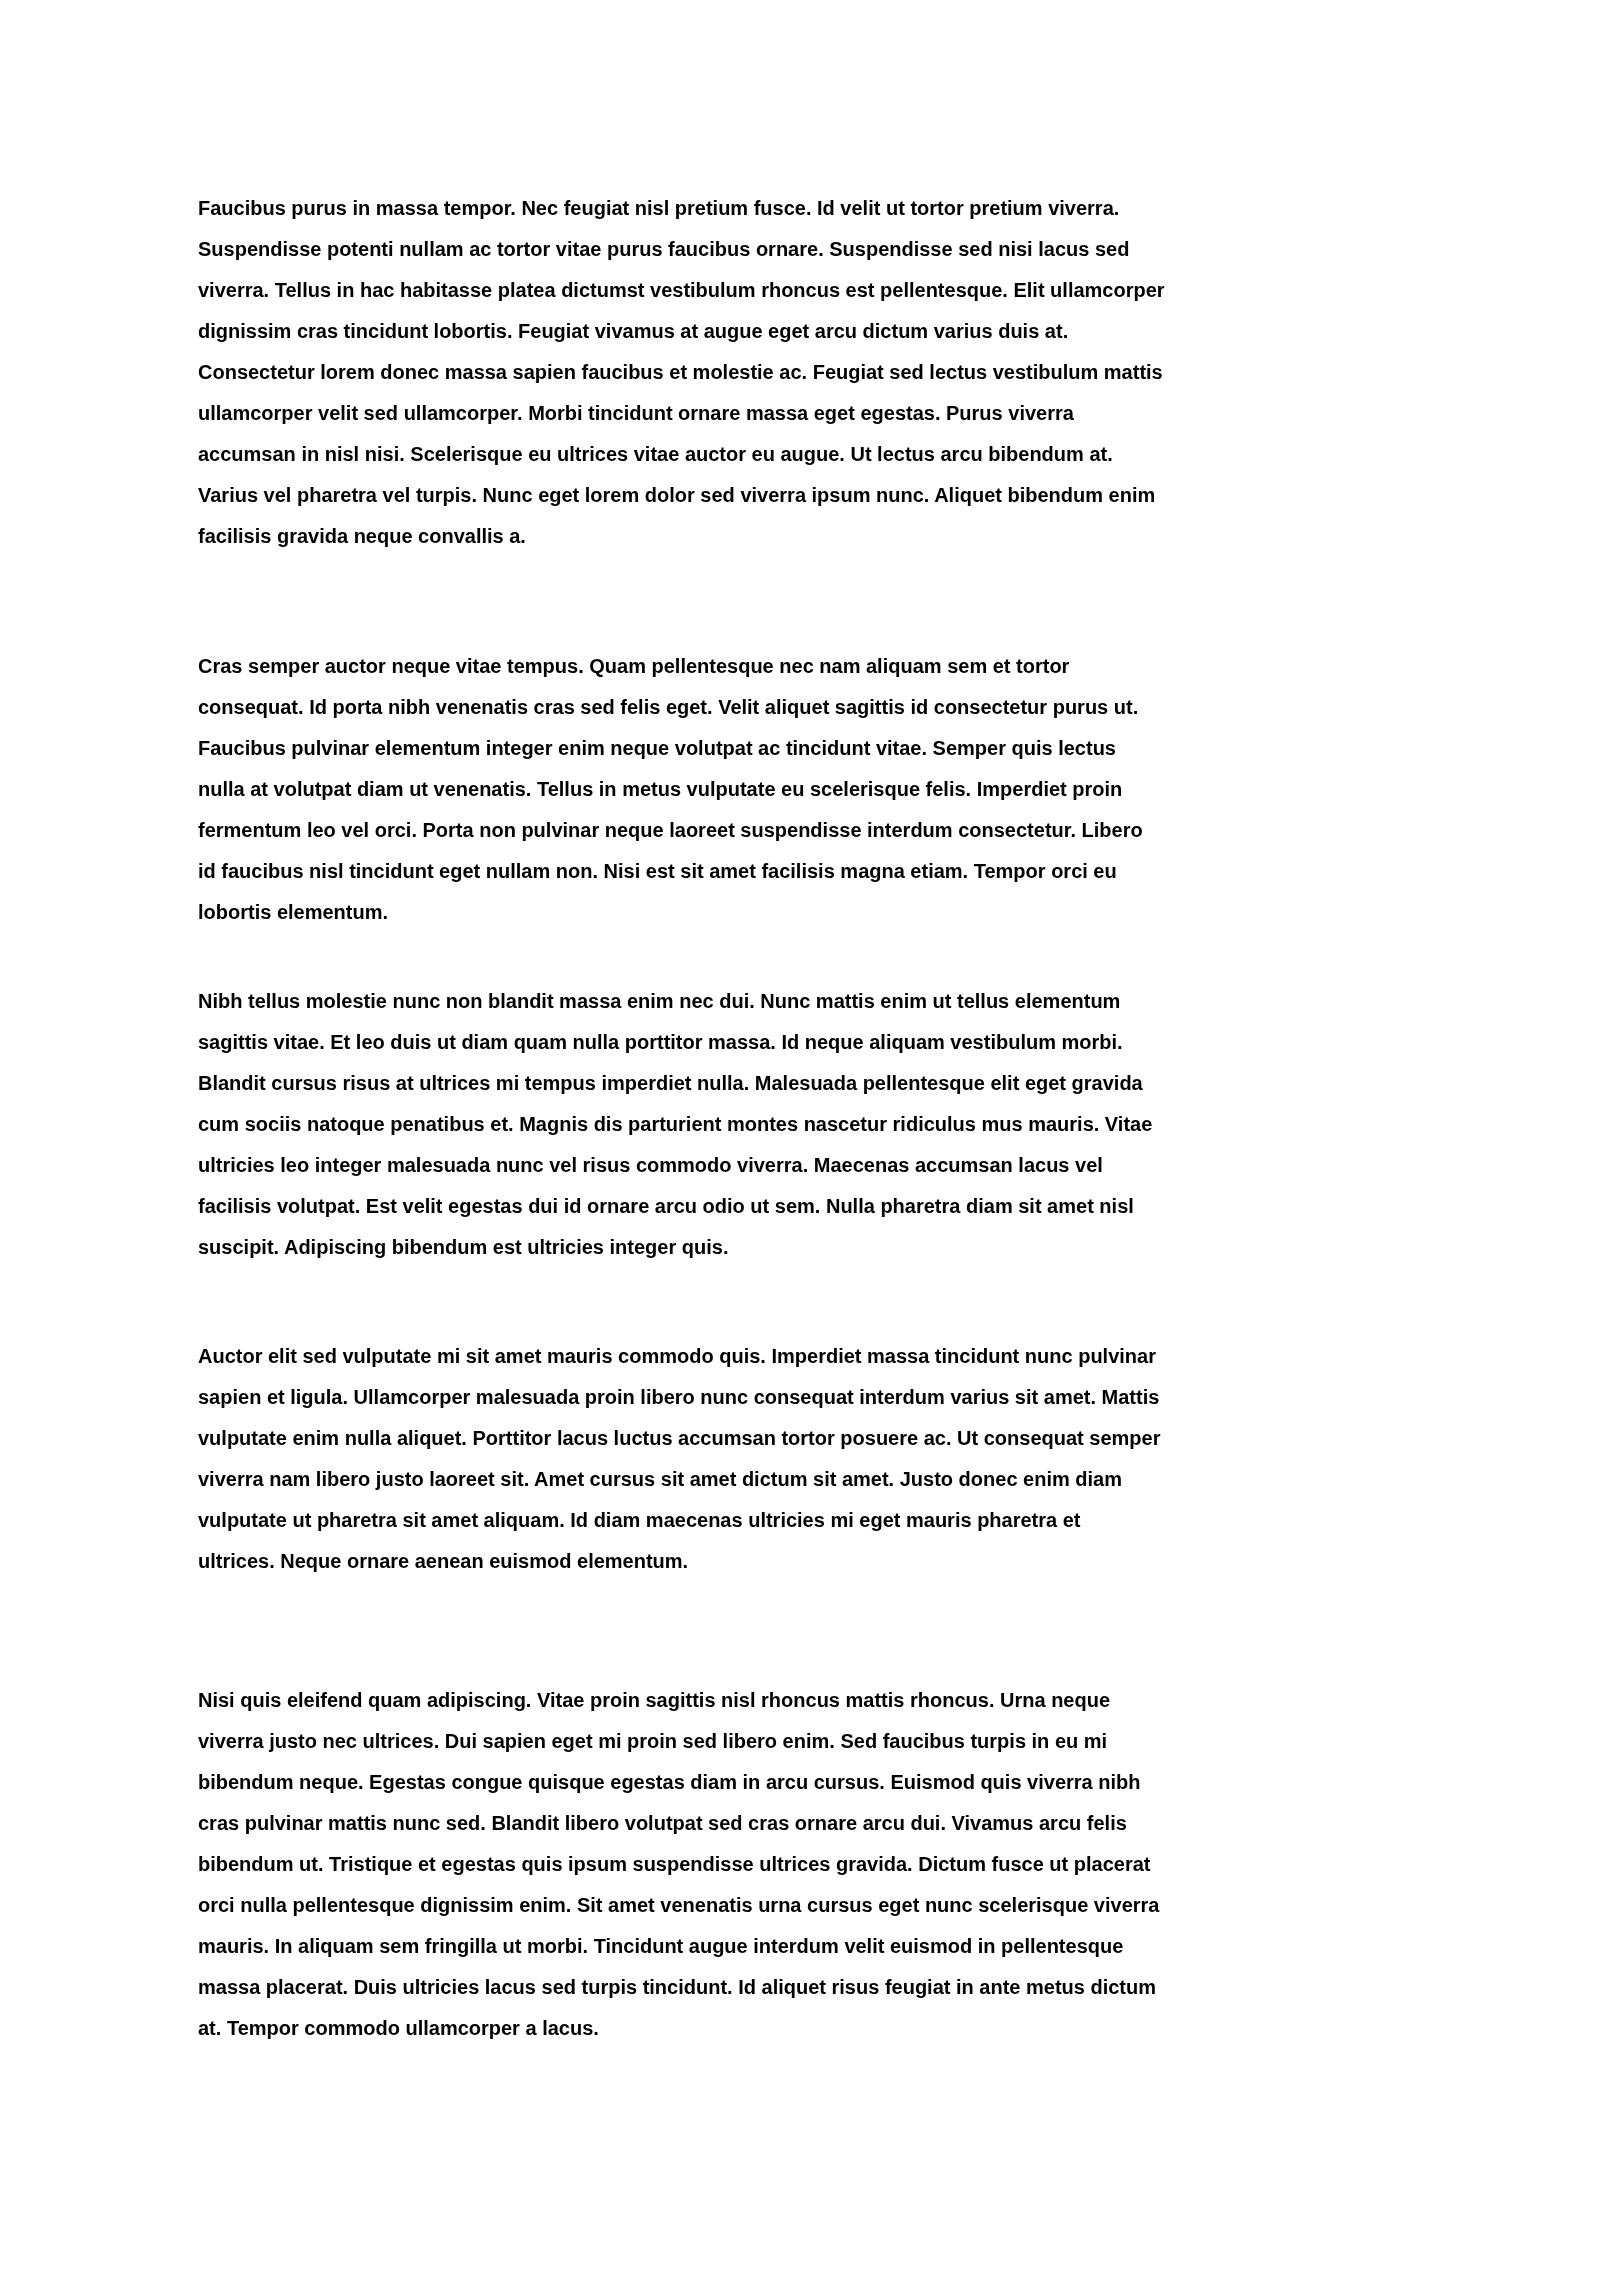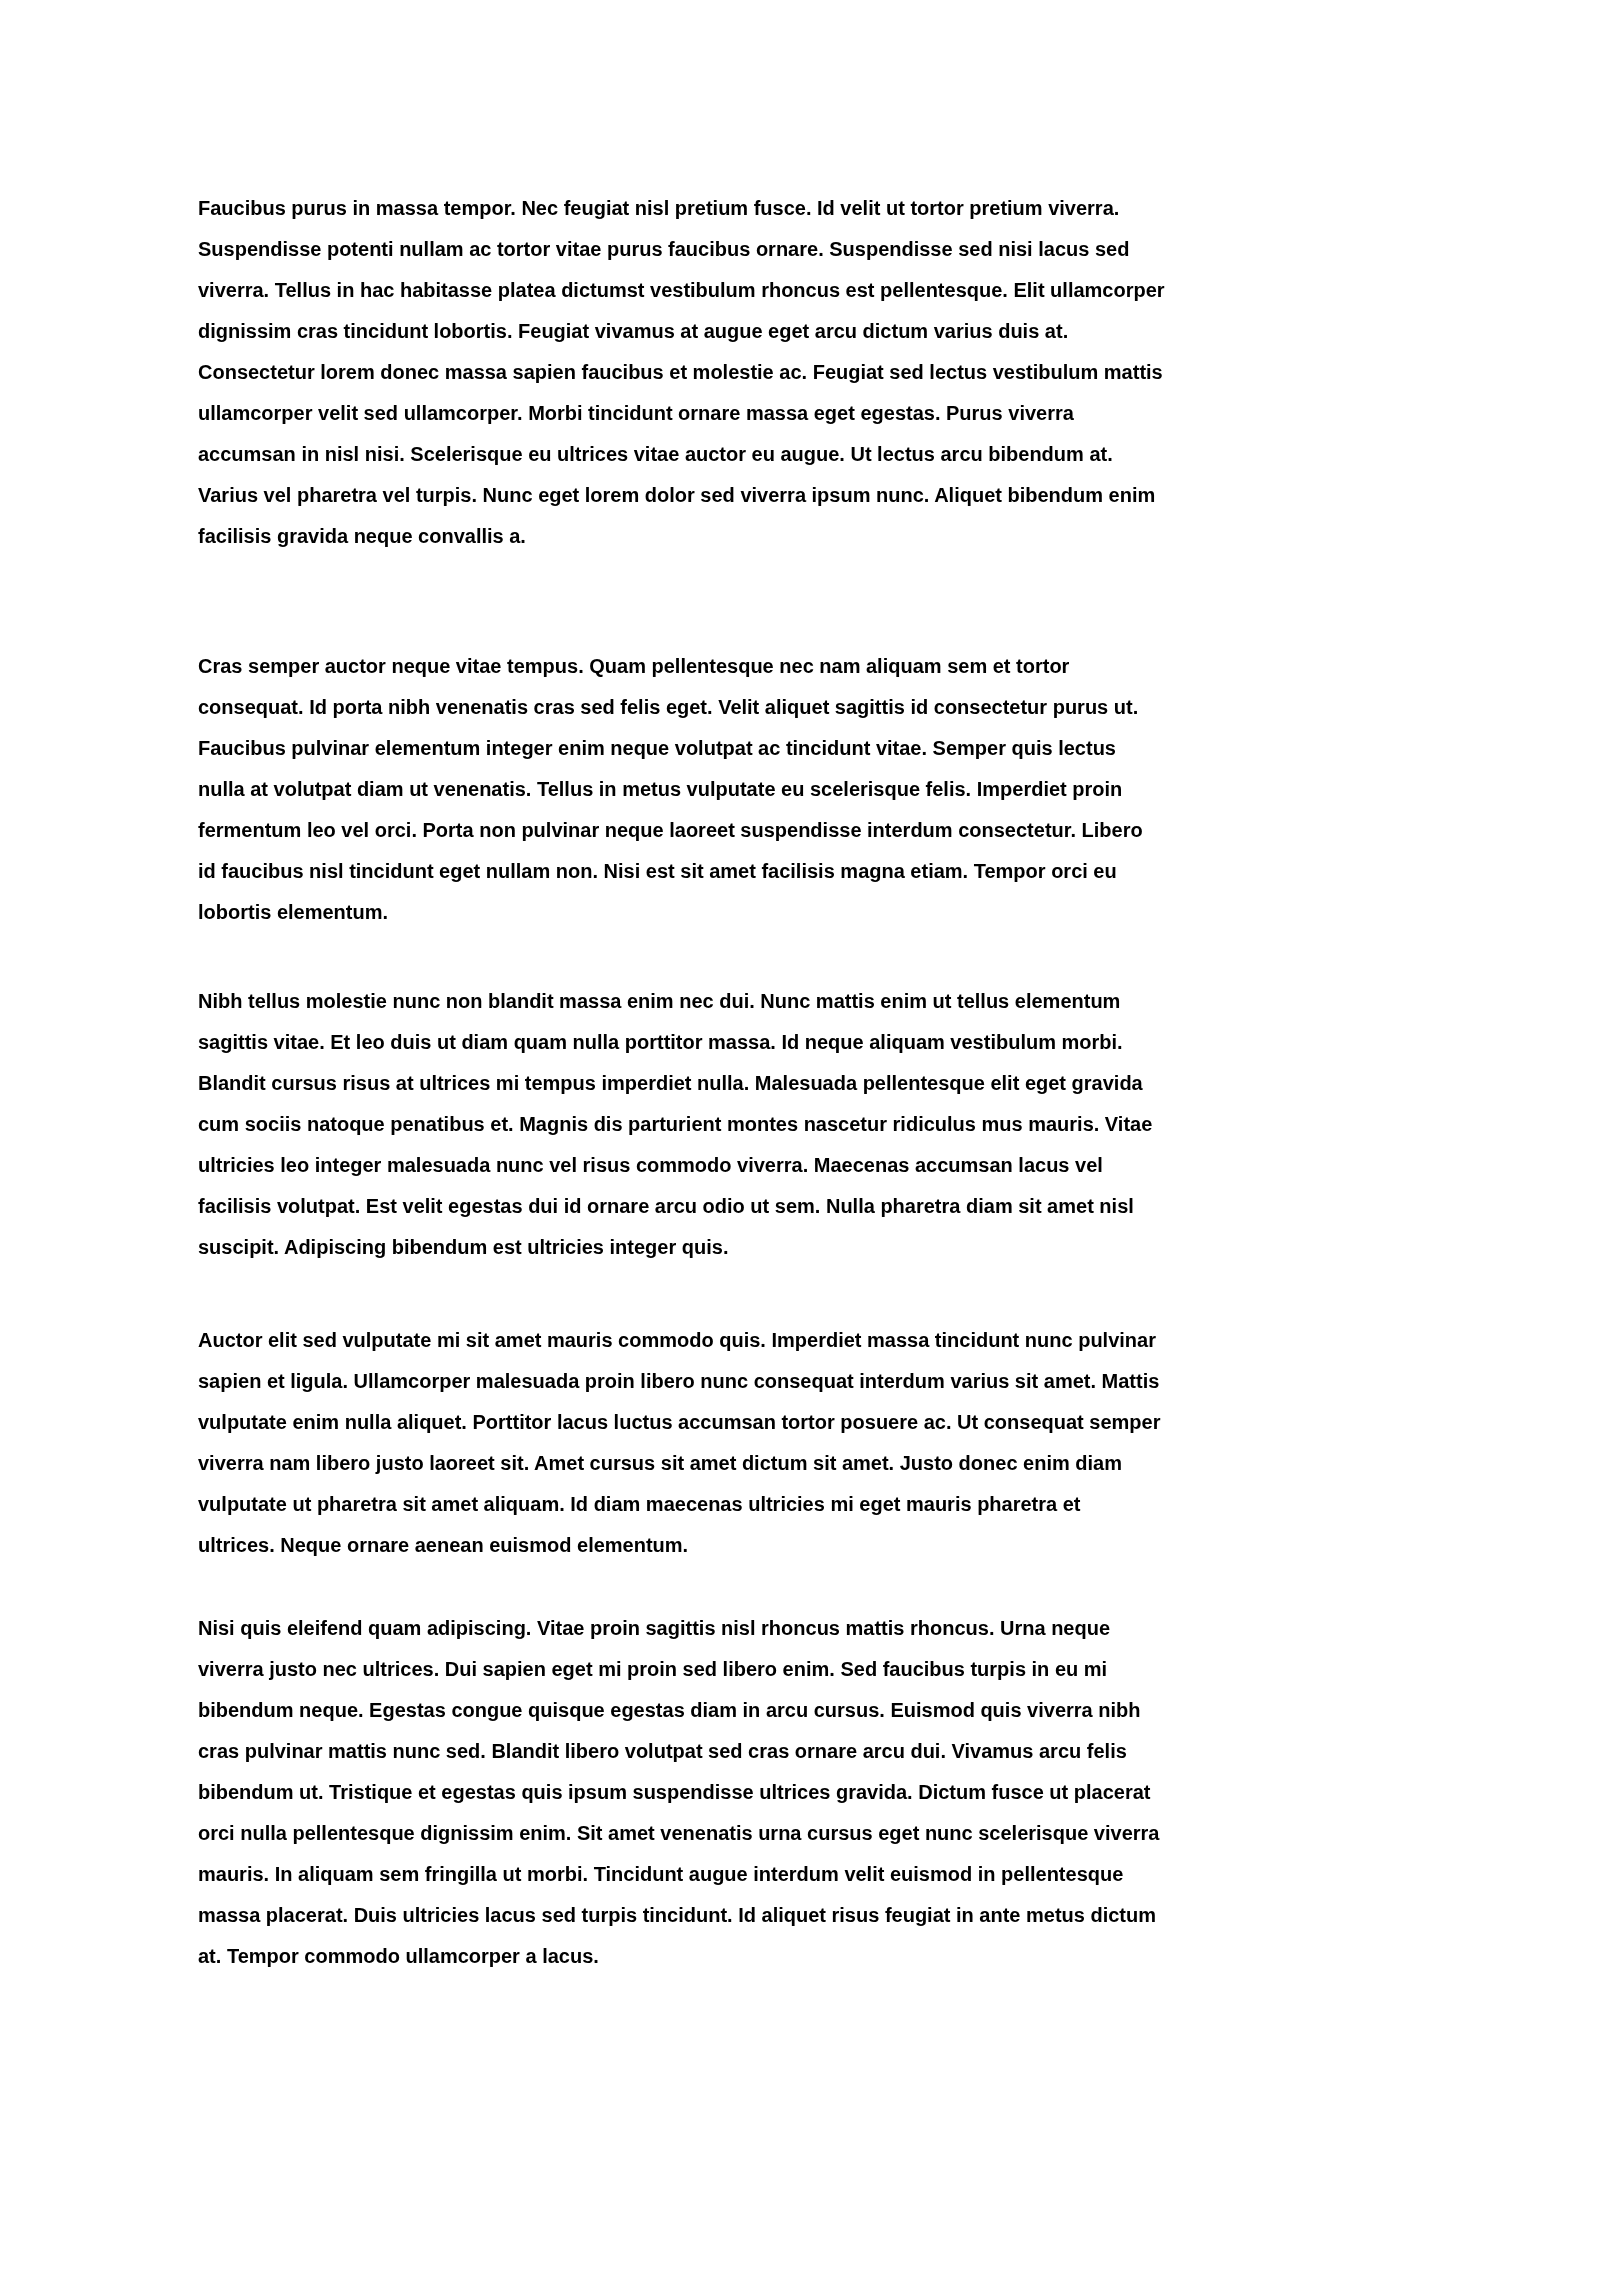--- a/index.html
+++ b/index.html
@@ -29,22 +29,22 @@
   .doc-paragraph {
     font-size: 20px;
     line-height: 41px;
     color: #000000;
     white-space: pre;           
     letter-spacing: 0px;
     font-weight: 700;
   }
   .doc-paragraph.p1 { margin-bottom: 89px; }
   .doc-paragraph.p2 { margin-bottom: 48px; }
-  .doc-paragraph.p3 { margin-bottom: 52px; }
-  .doc-paragraph.p4 { margin-bottom: 42px; }
+  .doc-paragraph.p3 { margin-bottom: 68px; }
+  .doc-paragraph.p4 { margin-bottom: 98px; }
   .doc-paragraph.p5 { margin-bottom: 12px; }
 </style>
 </head>
 <body>
 
 <div class="page">
   <div class="content">
     <p class="doc-paragraph p1">Faucibus purus in massa tempor. Nec feugiat nisl pretium fusce. Id velit ut tortor pretium viverra.
 Suspendisse potenti nullam ac tortor vitae purus faucibus ornare. Suspendisse sed nisi lacus sed
 viverra. Tellus in hac habitasse platea dictumst vestibulum rhoncus est pellentesque. Elit ullamcorper

